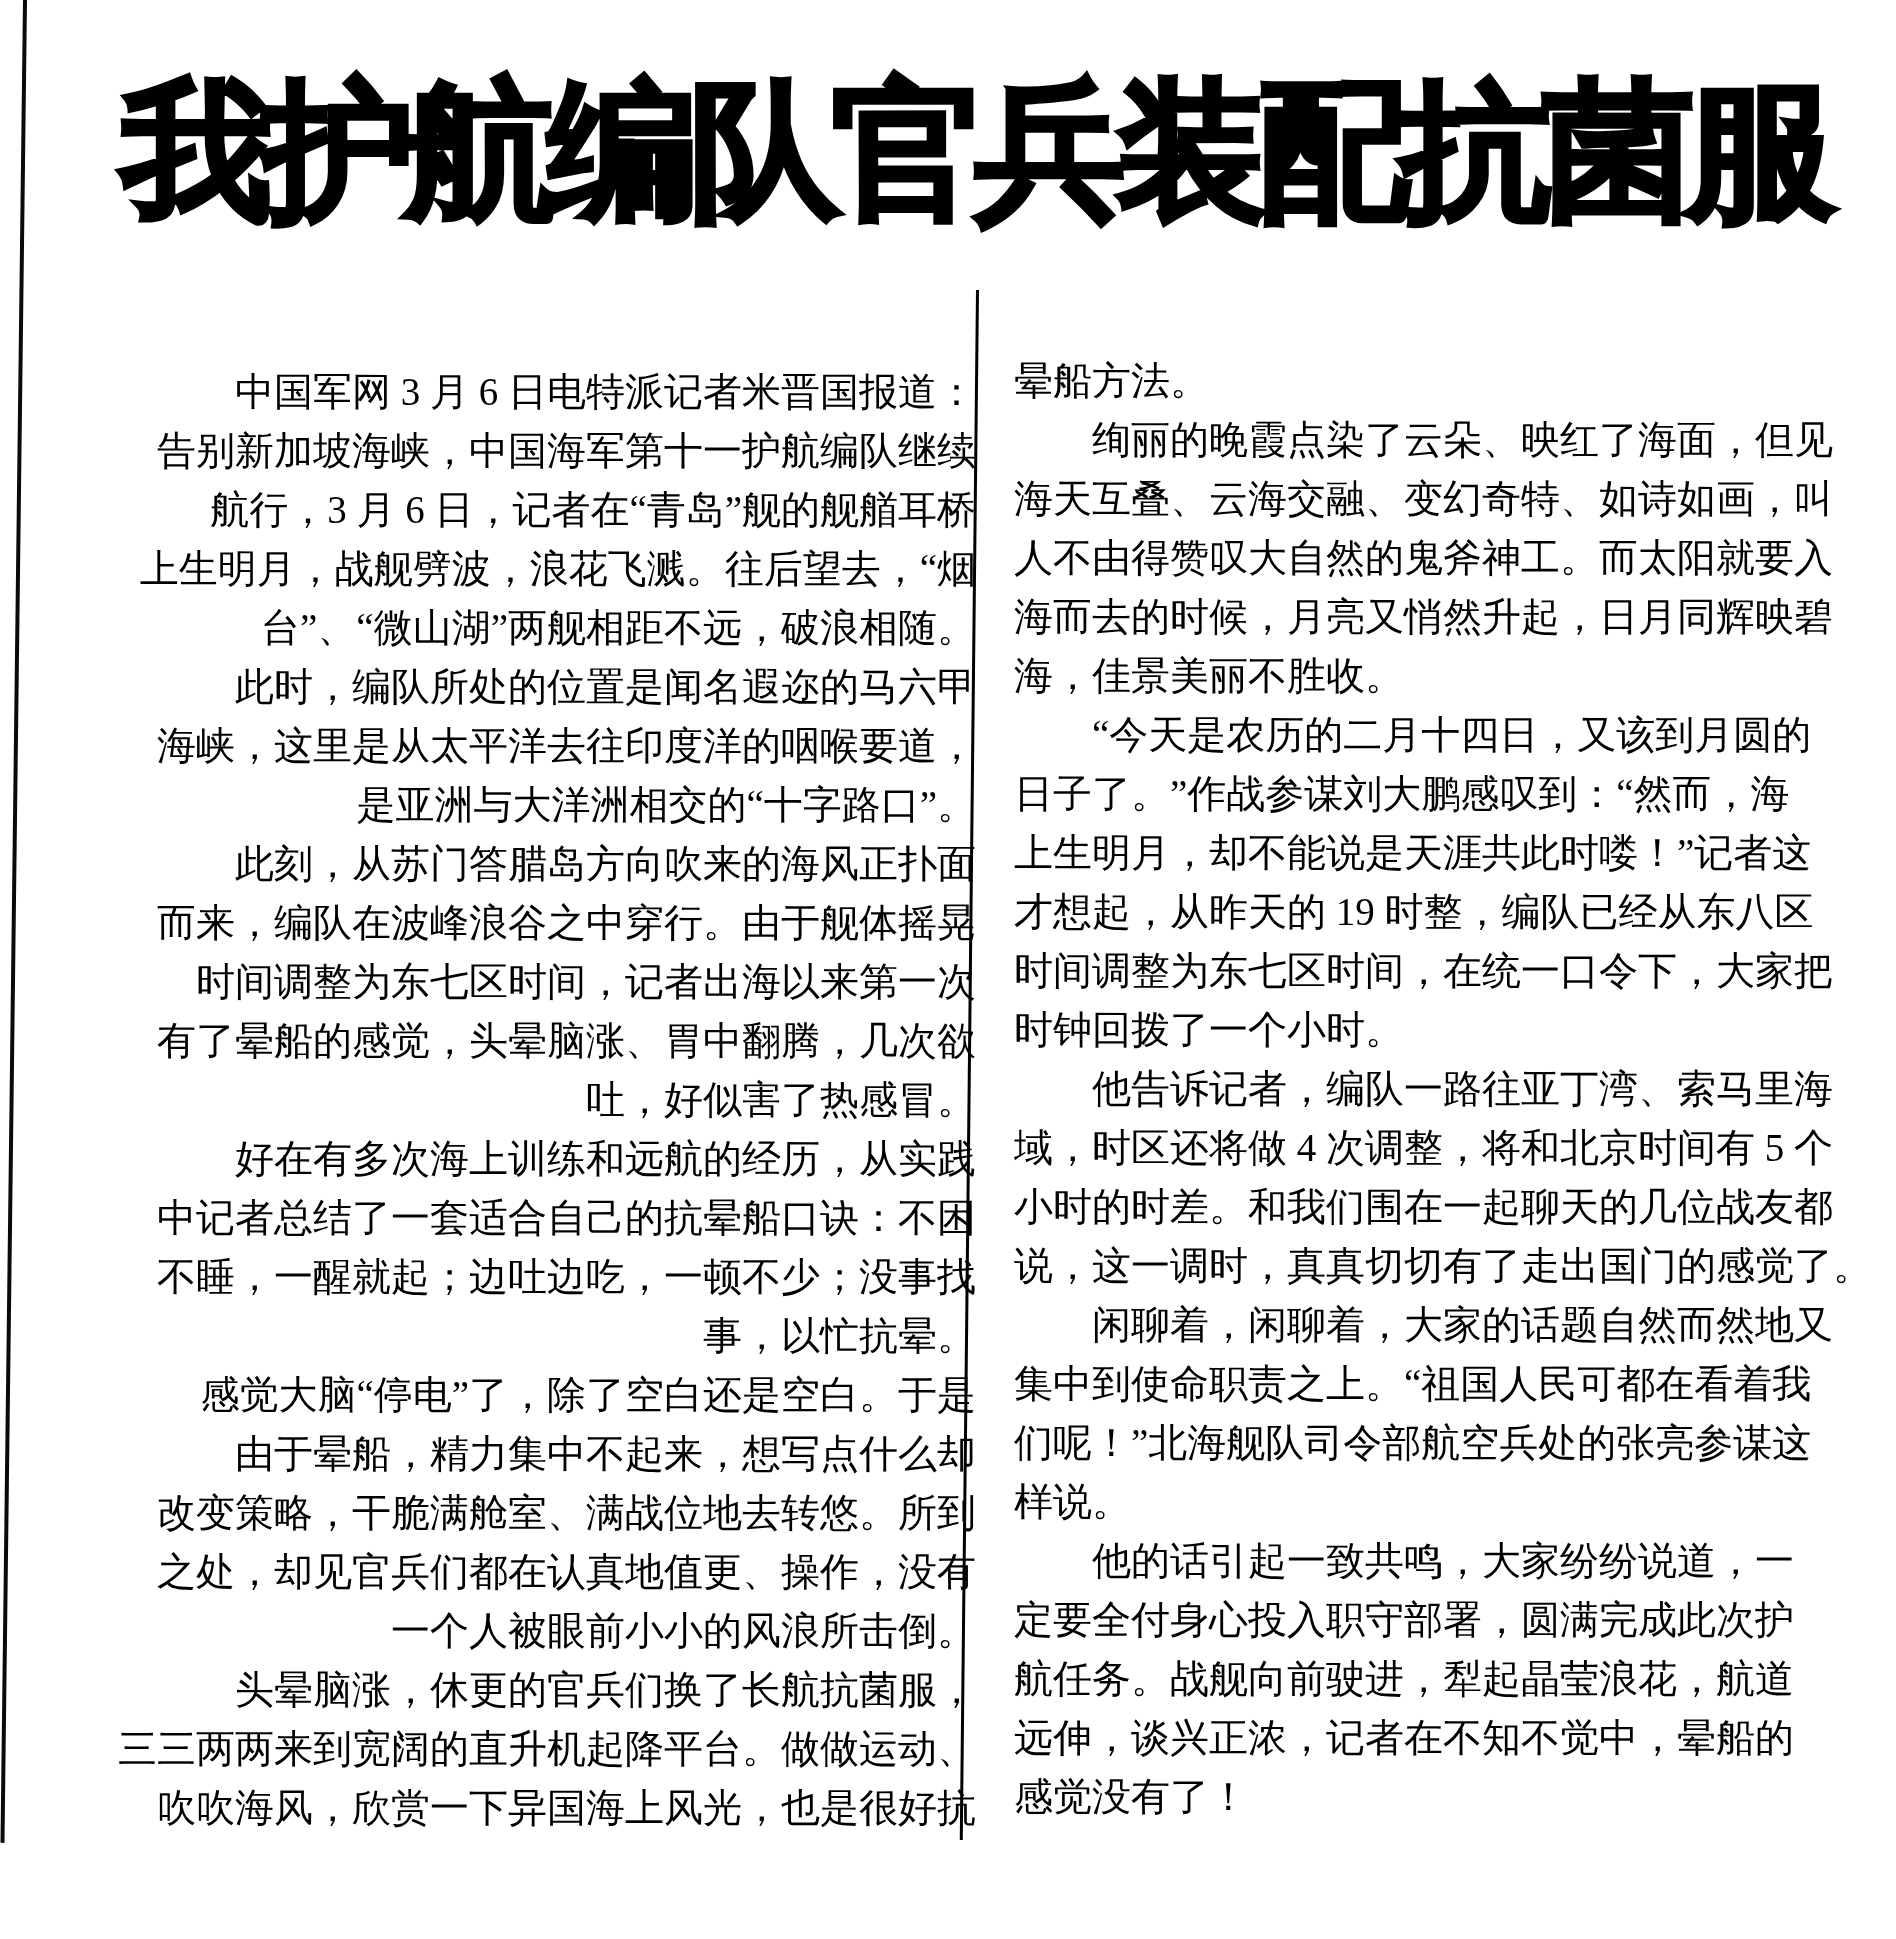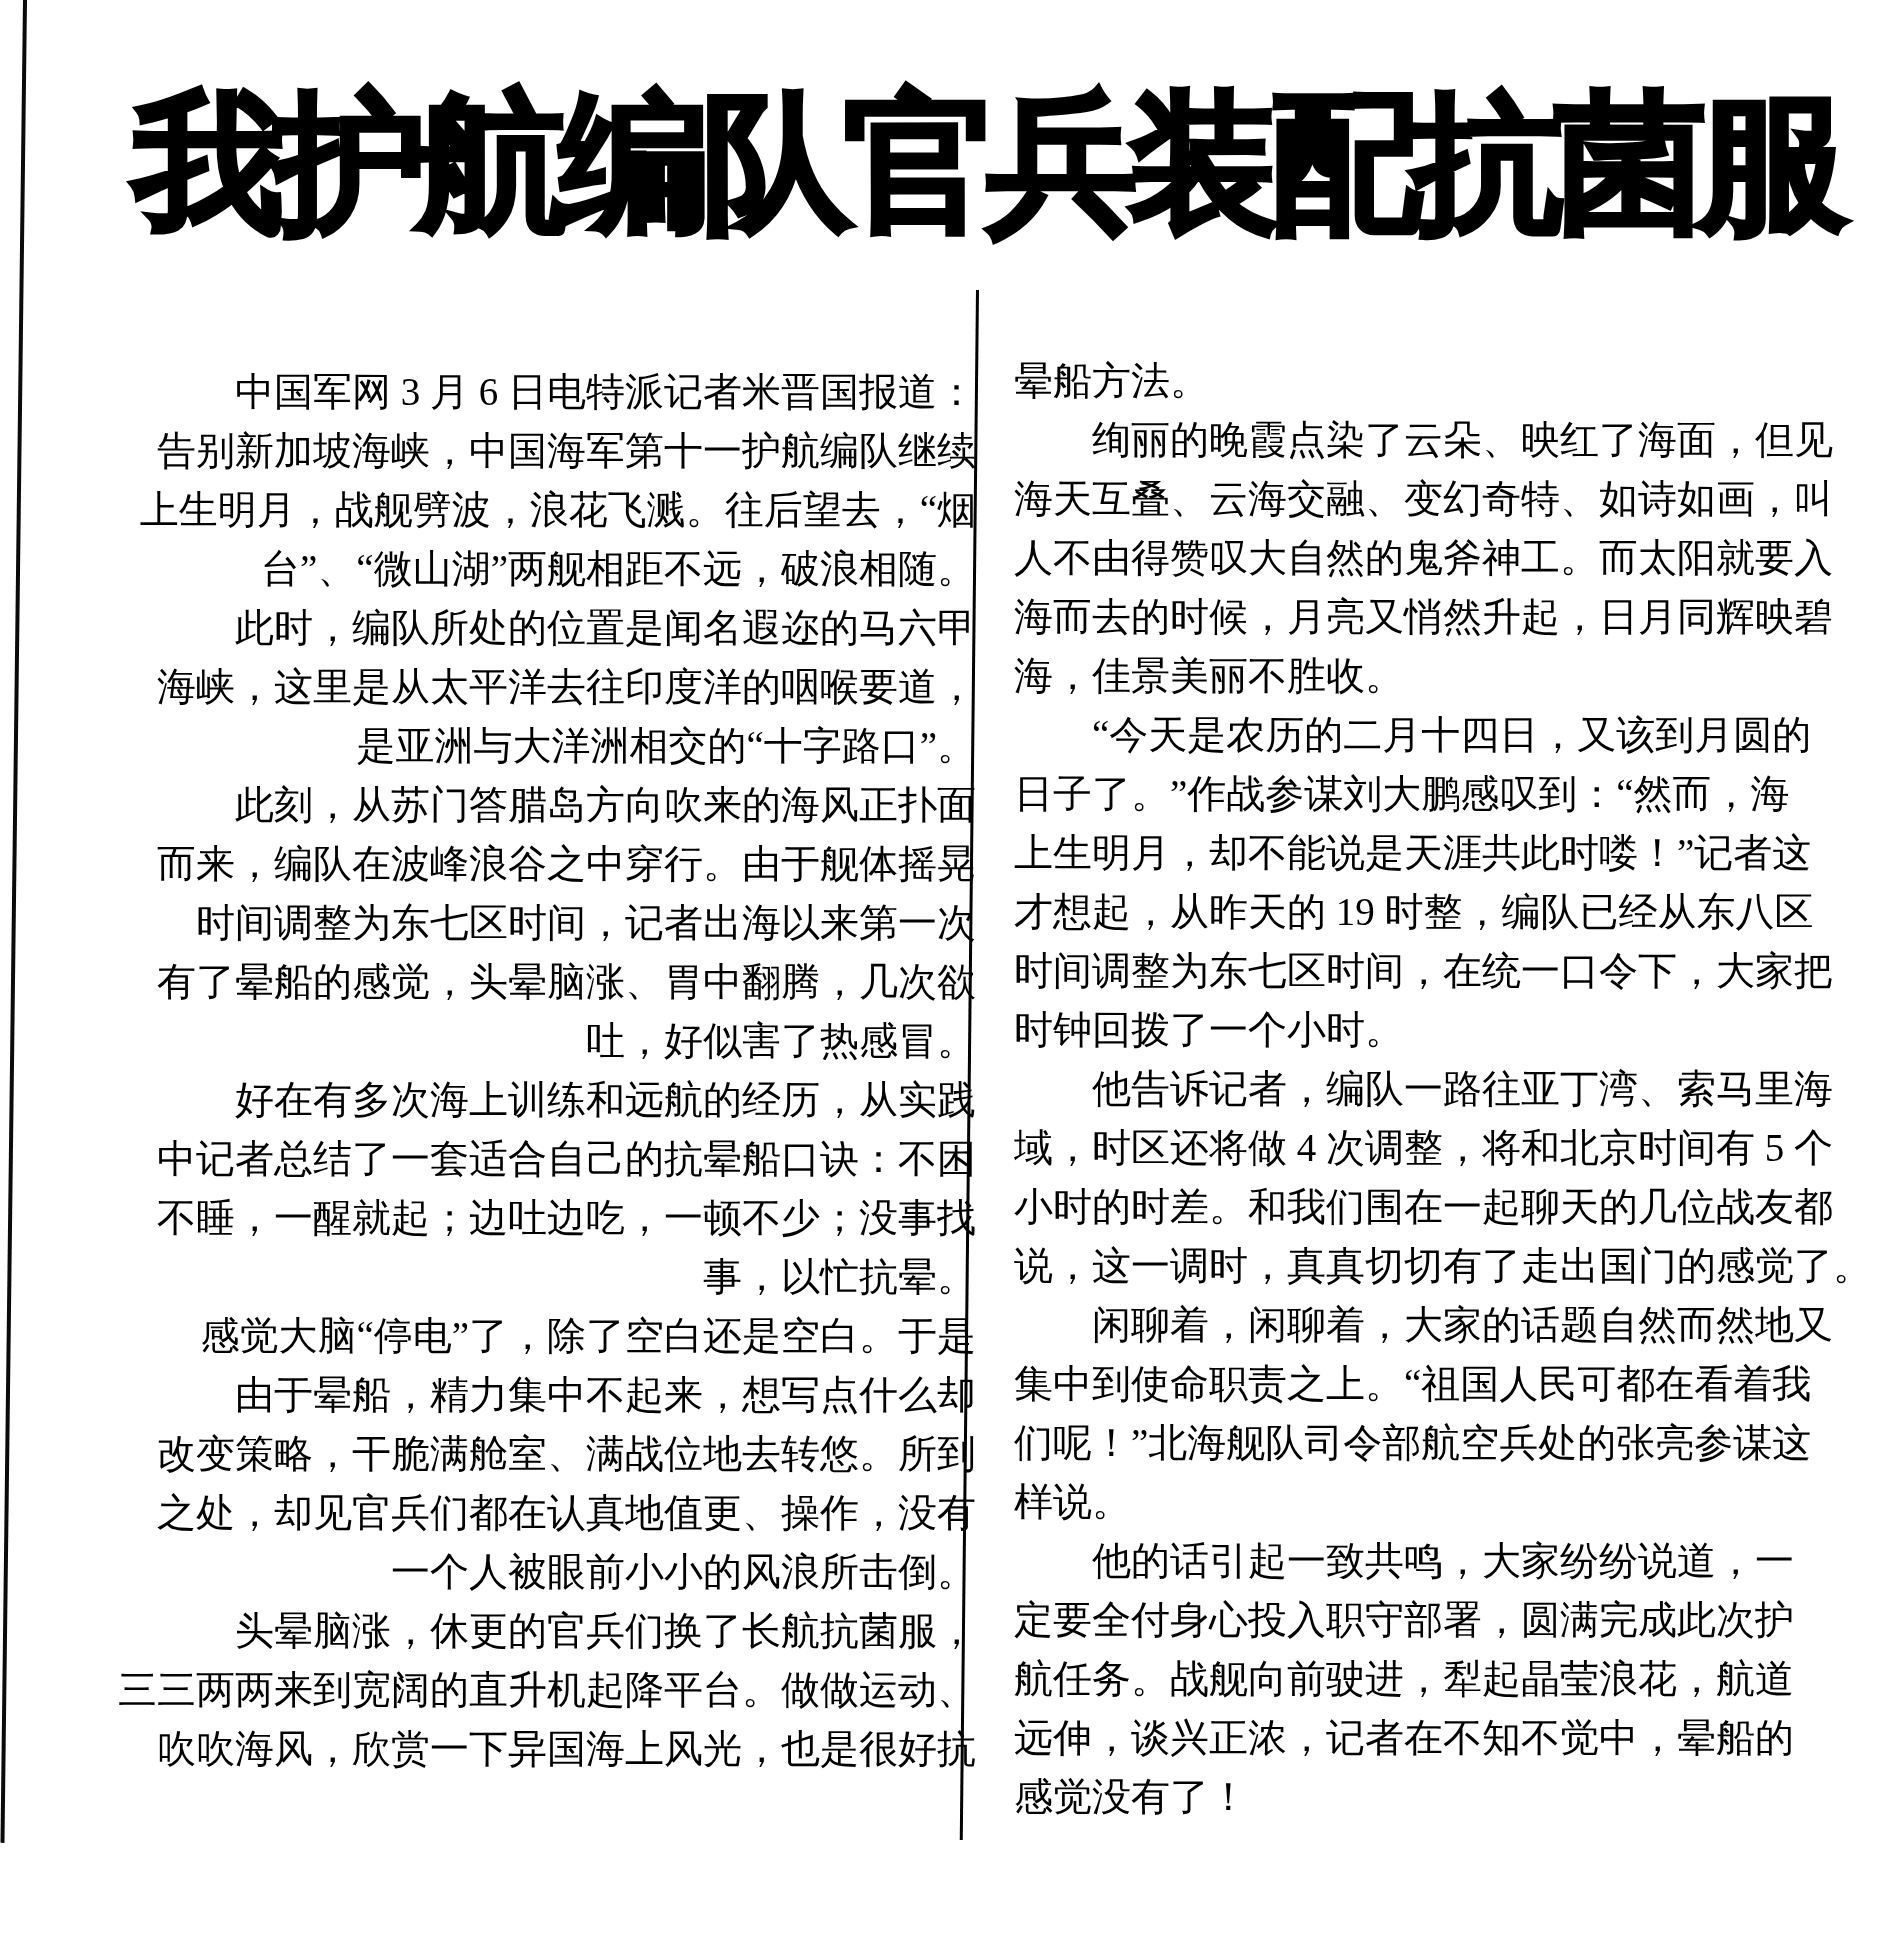--- a/index.html
+++ b/index.html
@@ -23,21 +23,21 @@
     width: 3.5px;
     height: 1843px;
     background: #0a0a0a;
     transform: rotate(0.7deg);
     transform-origin: top center;
   }
   .headline {
     position: absolute;
     left: 121px;
     top: 53px;
-    margin: 12px;
+    margin: 0;
     font-family: "Liberation Sans", sans-serif;
     font-weight: 900;
     font-size: 151px;
     line-height: 1.3;
     letter-spacing: -8.8px;
     white-space: nowrap;
     -webkit-text-stroke: 4.4px #000;
   }
   .column {
     position: absolute;
@@ -71,20 +71,21 @@
 </style>
 </head>
 <body>
 
 <div class="page">
   <div class="edge-line"></div>
   <h1 class="headline">我护航编队官兵装配抗菌服</h1>
   <div class="column col-left">
       <div class="text-line">　　中国军网 3 月 6 日电特派记者米晋国报道：</div>
       <div class="text-line">告别新加坡海峡，中国海军第十一护航编队继续</div>
+      <div class="text-line">航行，3 月 6 日，记者在“青岛”舰的舰艏耳桥</div>
       <div class="text-line">上生明月，战舰劈波，浪花飞溅。往后望去，“烟</div>
       <div class="text-line">台”、“微山湖”两舰相距不远，破浪相随。</div>
       <div class="text-line">　　此时，编队所处的位置是闻名遐迩的马六甲</div>
       <div class="text-line">海峡，这里是从太平洋去往印度洋的咽喉要道，</div>
       <div class="text-line">是亚洲与大洋洲相交的“十字路口”。</div>
       <div class="text-line">　　此刻，从苏门答腊岛方向吹来的海风正扑面</div>
       <div class="text-line">而来，编队在波峰浪谷之中穿行。由于舰体摇晃</div>
       <div class="text-line">时间调整为东七区时间，记者出海以来第一次</div>
       <div class="text-line">有了晕船的感觉，头晕脑涨、胃中翻腾，几次欲</div>
       <div class="text-line">吐，好似害了热感冒。</div>

